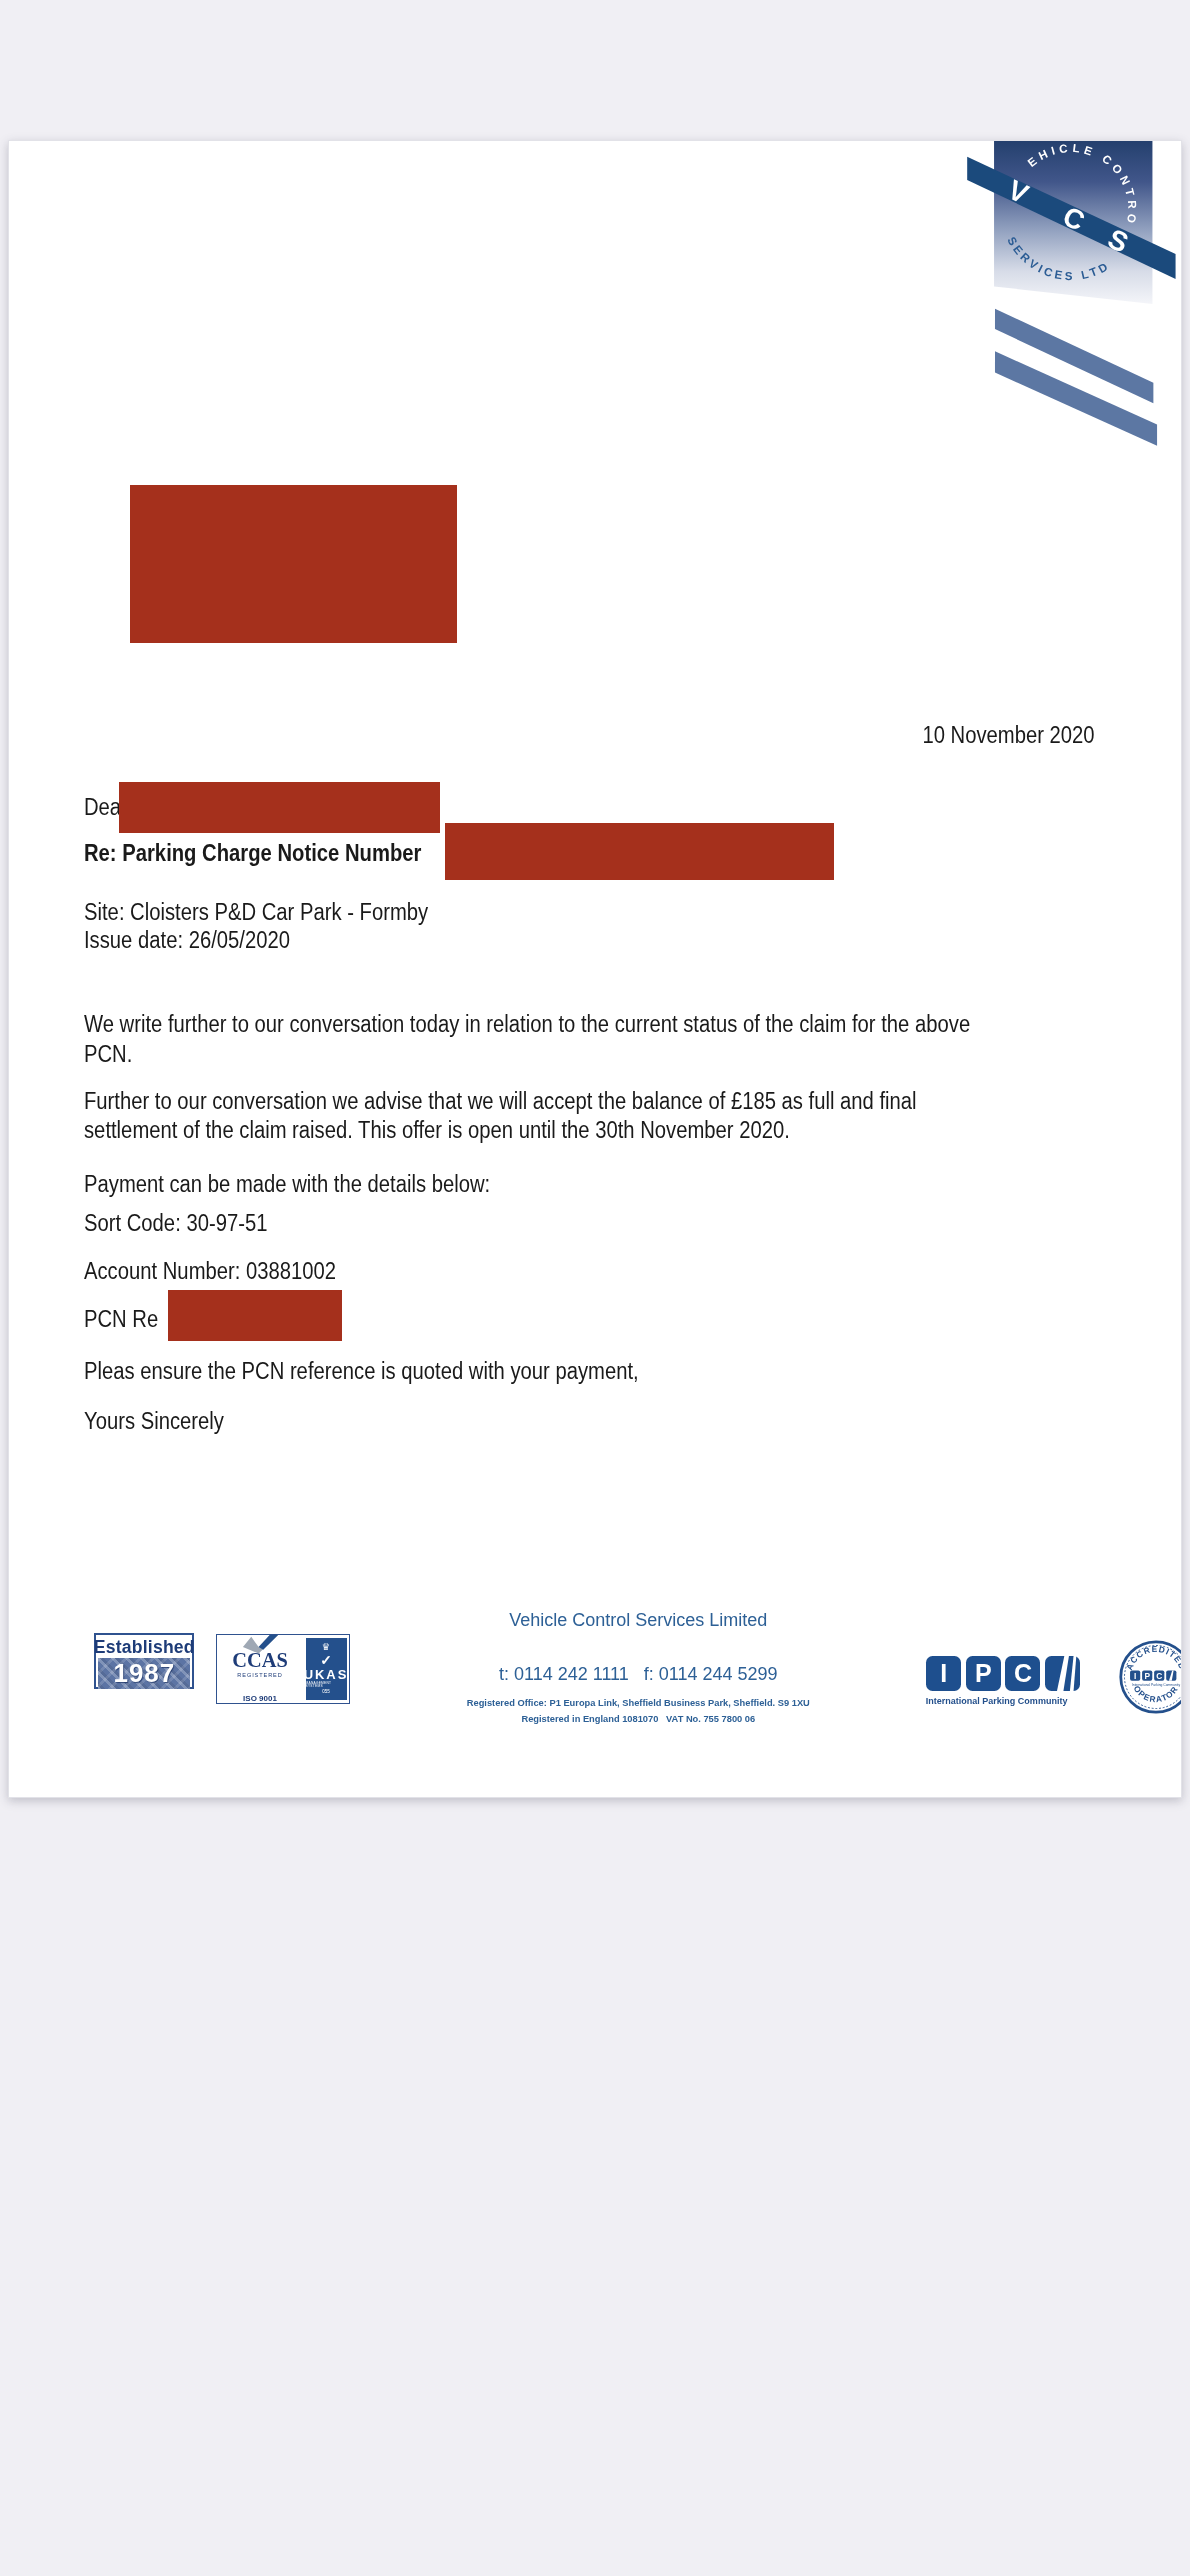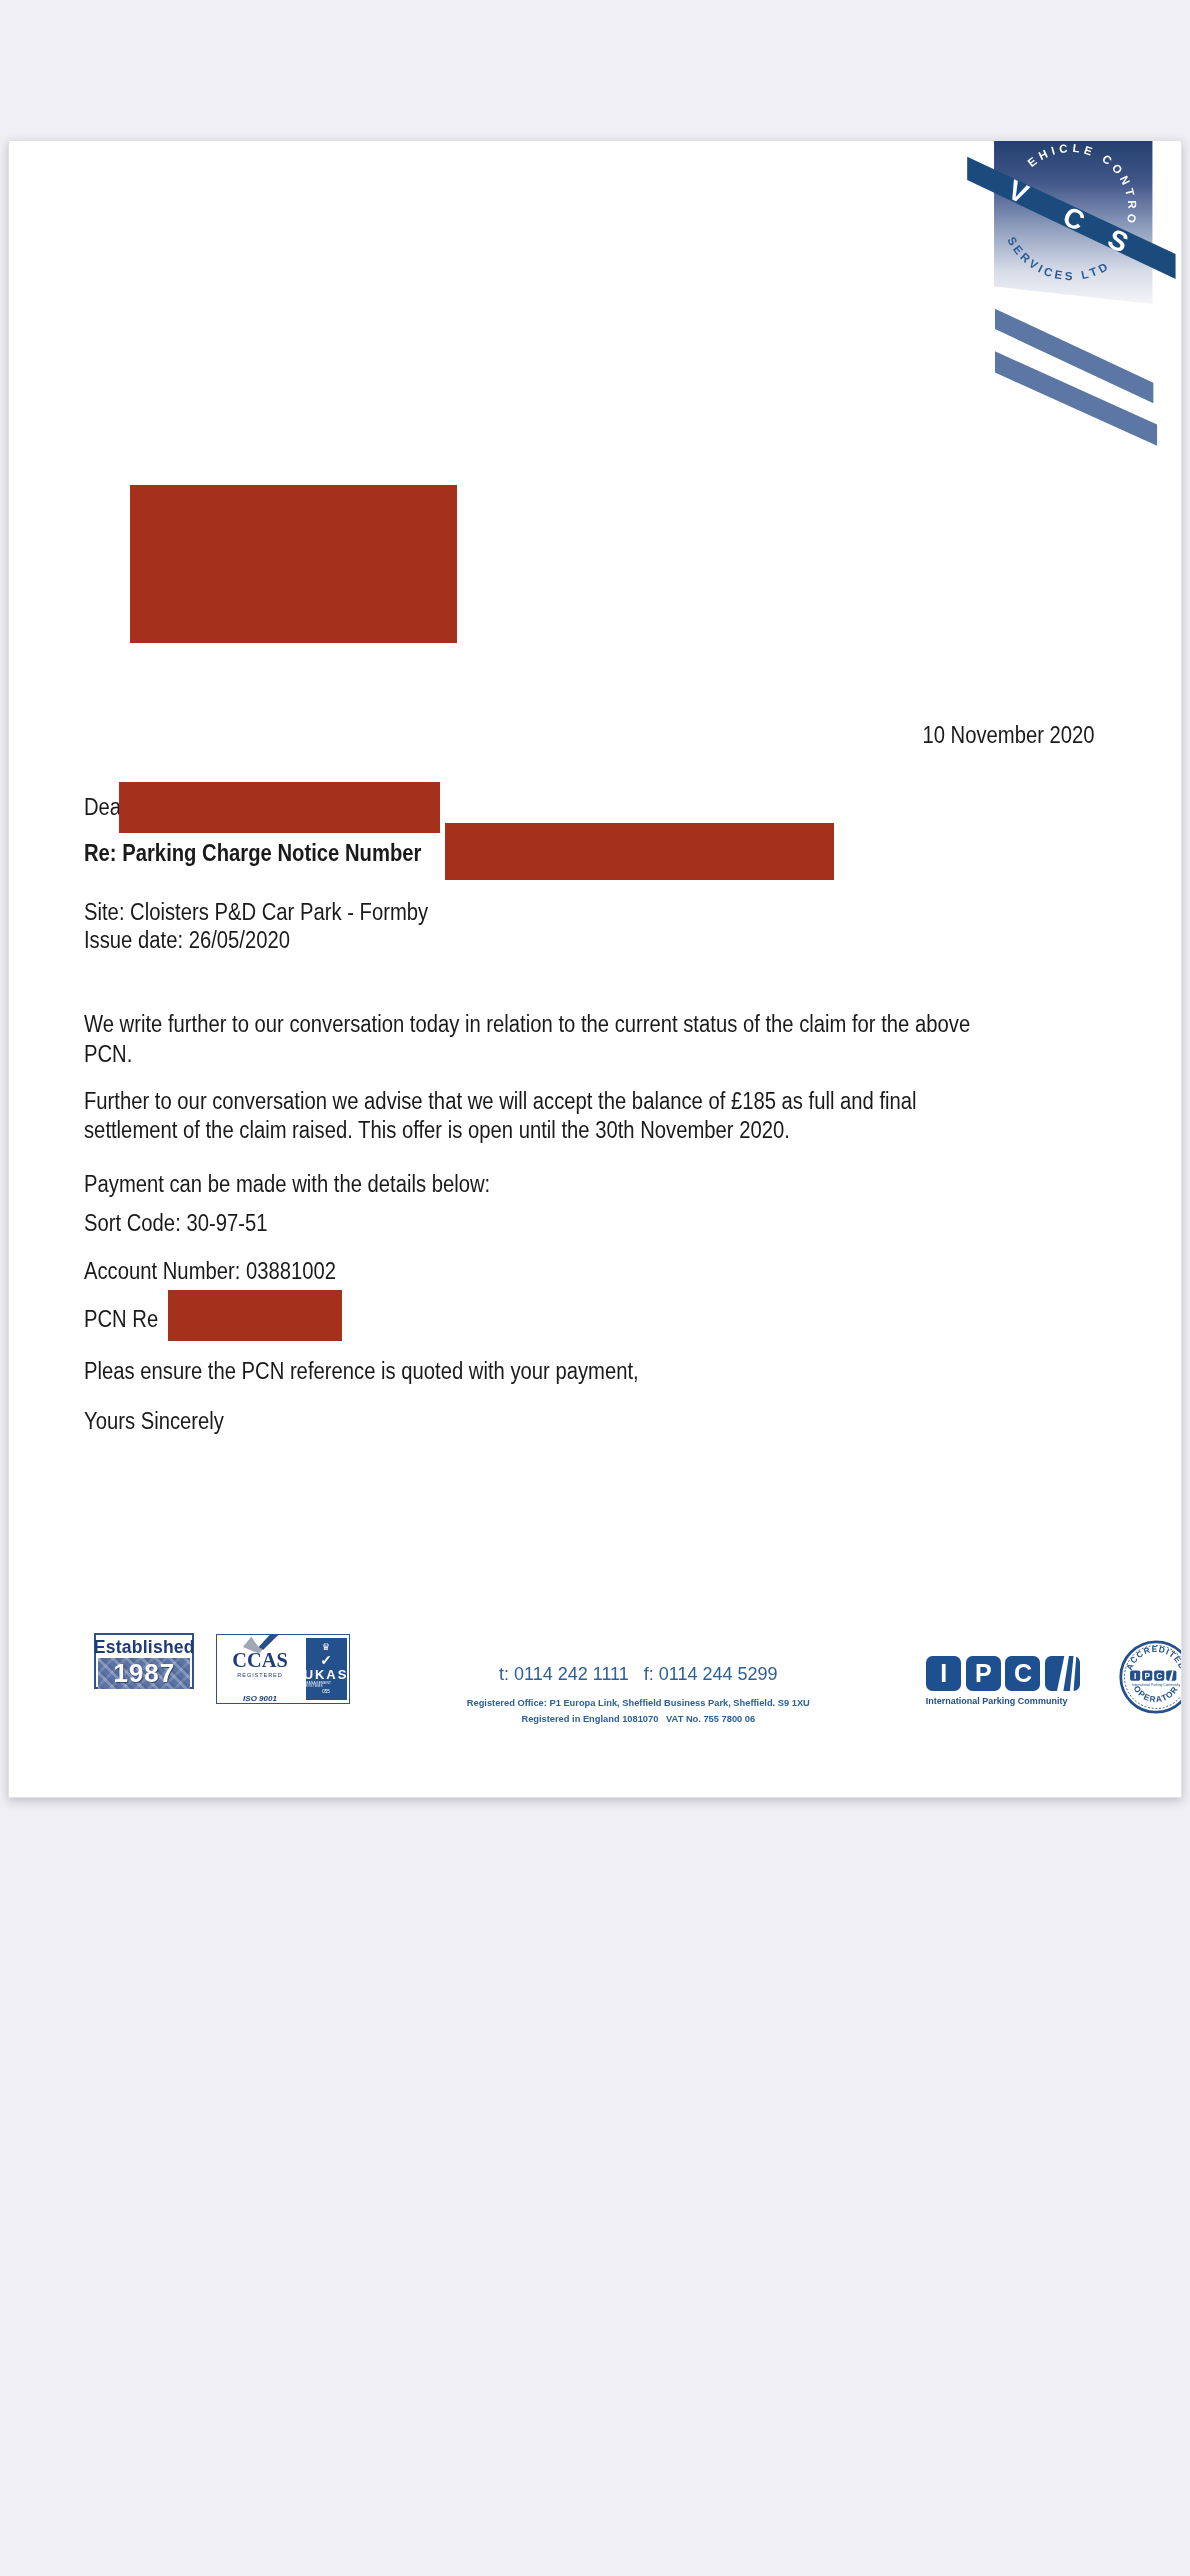--- a/index.html
+++ b/index.html
@@ -33,21 +33,21 @@
   .est-bottom{height:37px;background-color:#5C74A4;
       background-image:repeating-linear-gradient(45deg,rgba(255,255,255,0.22) 0 2.8px,rgba(0,0,0,0.08) 2.8px 5.6px,transparent 5.6px 10.2px),
                        repeating-linear-gradient(-45deg,rgba(255,255,255,0.14) 0 2.8px,transparent 2.8px 9.3px);
       display:flex;align-items:center;justify-content:center;color:#fff;font-weight:bold;font-size:26px;
       text-shadow:0.9px 0.9px 0.9px rgba(25,50,100,0.75);letter-spacing:0.9px;}
   .badge-ccas{position:absolute;left:207px;top:1493px;width:134px;height:70px;background:#fff;
       border:1.9px solid #2F528F;box-sizing:border-box;display:flex;}
   .ccas-main{flex:1;display:flex;flex-direction:column;align-items:center;justify-content:center;line-height:1;}
   .ccas-word{font-family:"Liberation Serif",serif;font-weight:bold;font-size:20.4px;color:#1E3C78;margin-top:-3.7px;}
   .ccas-reg{font-size:5.6px;color:#1E3C78;letter-spacing:0.9px;margin-top:2.8px;}
-  .ccas-iso{font-size:8px;color:#1E3C78;font-weight:bold;margin-top:16px;font-style:italic;}
+  .ccas-iso{font-size:8px;color:#1E3C78;font-weight:bold;margin-top:16px;}
   .ukas{width:41px;margin:2.8px;background:#24508C;color:#fff;display:flex;flex-direction:column;
       align-items:center;justify-content:center;line-height:1;}
   .ukas-crown{font-size:9.3px;}
   .ukas-check{font-size:14px;font-weight:bold;margin:0.9px 0;}
   .ukas-word{font-size:13px;font-weight:bold;letter-spacing:1.9px;}
   .ukas-sub{font-size:3.2px;margin-top:0.9px;letter-spacing:0.3px;}
   .ukas-num{font-size:4.6px;margin-top:1.9px;}
   .ipc{position:absolute;left:917px;top:1515px;display:flex;gap:4.6px;}
   .ipc-box{width:35px;height:35px;background:#1E4F8E;border-radius:6.5px;color:#fff;font-weight:bold;
       font-size:25px;display:flex;align-items:center;justify-content:center;}
@@ -106,20 +106,21 @@
     <div class="bl" style="top:946px;">Further to our conversation we advise that we will accept the balance of £185 as full and final</div>
     <div class="bl" style="top:975px;">settlement of the claim raised. This offer is open until the 30th November 2020.</div>
     <div class="bl" style="top:1029px;">Payment can be made with the details below:</div>
     <div class="bl" style="top:1068px;">Sort Code: 30-97-51</div>
     <div class="bl" style="top:1116px;">Account Number: 03881002</div>
     <div class="bl" style="top:1164px;">PCN Re</div>
     <div class="redact r-pcn-ref"></div>
     <div class="bl" style="top:1216px;">Pleas ensure the PCN reference is quoted with your payment,</div>
     <div class="bl" style="top:1266px;">Yours Sincerely</div>
 
+    <div class="fl f-main" style="top:1468px;">Vehicle Control Services Limited</div>
     <div class="fl f-main" style="top:1522px;">t: 0114 242 1111   f: 0114 244 5299</div>
     <div class="fl f-small" style="top:1557px;">Registered Office: P1 Europa Link, Sheffield Business Park, Sheffield. S9 1XU</div>
     <div class="fl f-small" style="top:1573px;">Registered in England 1081070   VAT No. 755 7800 06</div>
 
     <div class="badge-est">
       <div class="est-top">Established</div>
       <div class="est-bottom">1987</div>
     </div>
 
     <div class="badge-ccas">

